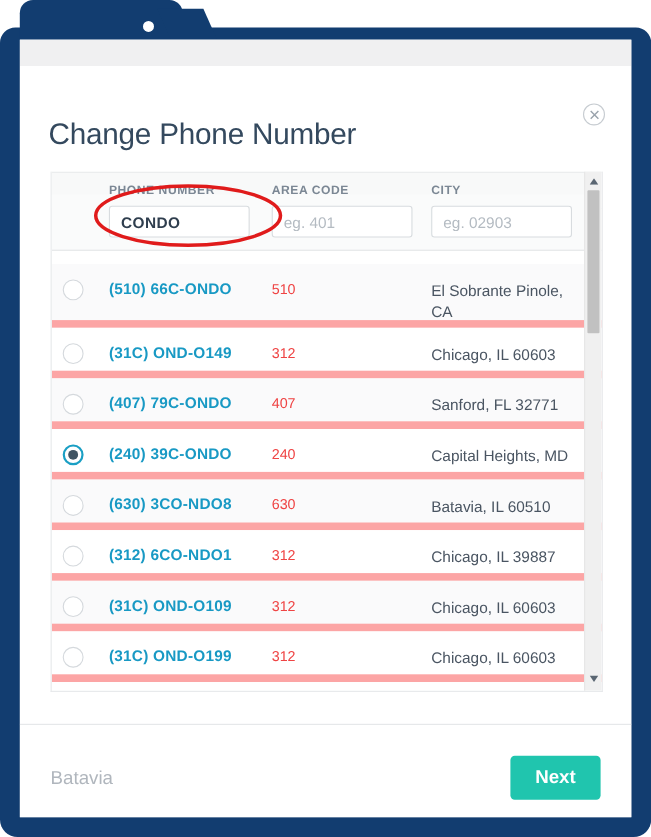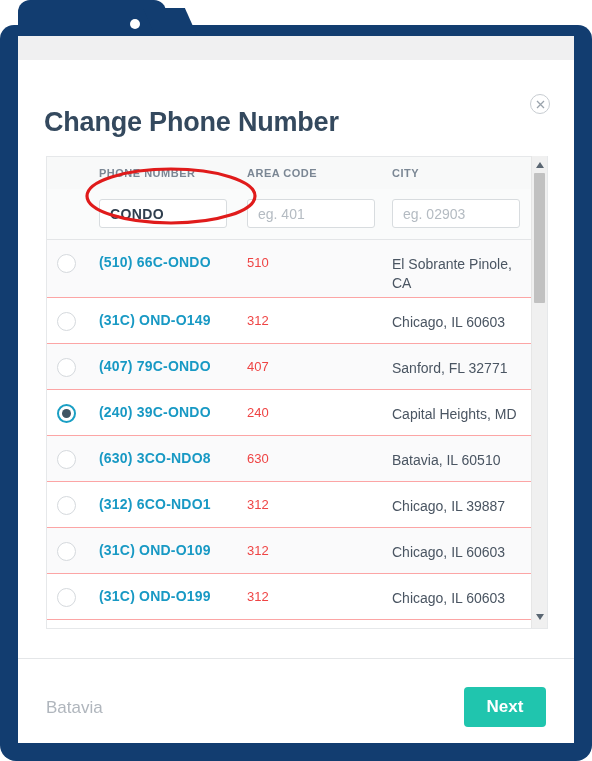--- a/index.html
+++ b/index.html
@@ -88,21 +88,21 @@
     width: 556px;
     height: 683px;
     background: #ffffff;
   }
   .modal-title {
     position: absolute;
     left: 26px;
     top: 47px;
     margin: 0;
     font-size: 27px;
-    font-weight: 700;
+    font-weight: 400;
     letter-spacing: -0.2px;
     color: #34495e;
     white-space: nowrap;
   }
   .close-btn {
     position: absolute;
     right: 24px;
     top: 34px;
     width: 20px;
     height: 20px;
@@ -147,21 +147,21 @@
     letter-spacing: 0.5px;
     color: #7b8794;
   }
   .th-phone { left: 52px; }
   .th-area  { left: 200px; }
   .th-city  { left: 345px; }
 
   .filter-row {
     position: absolute;
     left: 0;
-    top: 33px;
+    top: 21px;
     width: 500px;
     height: 50px;
     background: #fafbfb;
     border-bottom: 1px solid #e3e5e7;
   }
   .filter-input {
     position: absolute;
     top: 10px;
     height: 29px;
     box-sizing: border-box;
@@ -184,21 +184,21 @@
     left: 0;
     top: 84px;
     width: 500px;
     height: 387px;
     overflow: hidden;
   }
   .row {
     position: relative;
     box-sizing: border-box;
     width: 500px;
-    border-bottom: 1px solid #fca5a5;
+    border-bottom: 7px solid #fca5a5;
     background: #ffffff;
     display: block;
     cursor: pointer;
   }
   .row.alt { background: #fafafb; }
   .row-h46 { height: 46px; }
   .row-h58 { height: 58px; }
 
   .radio {
     position: absolute;

